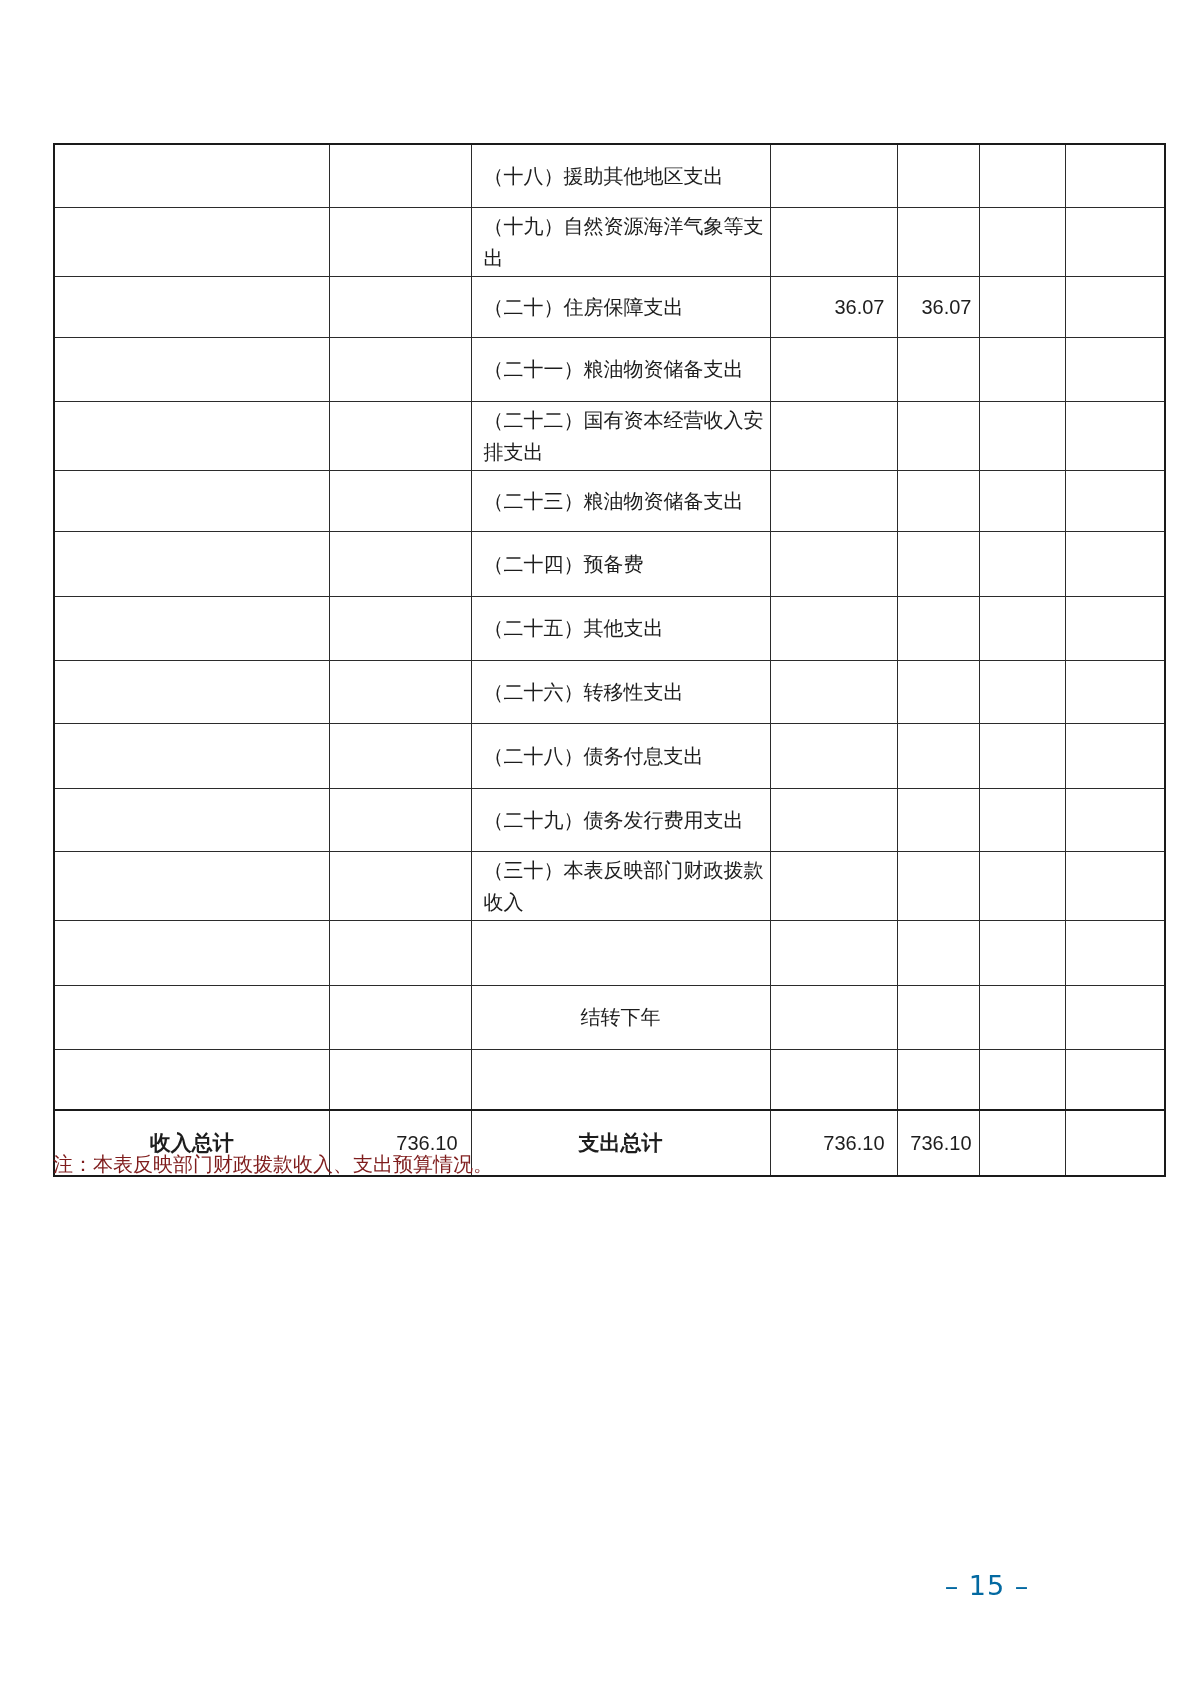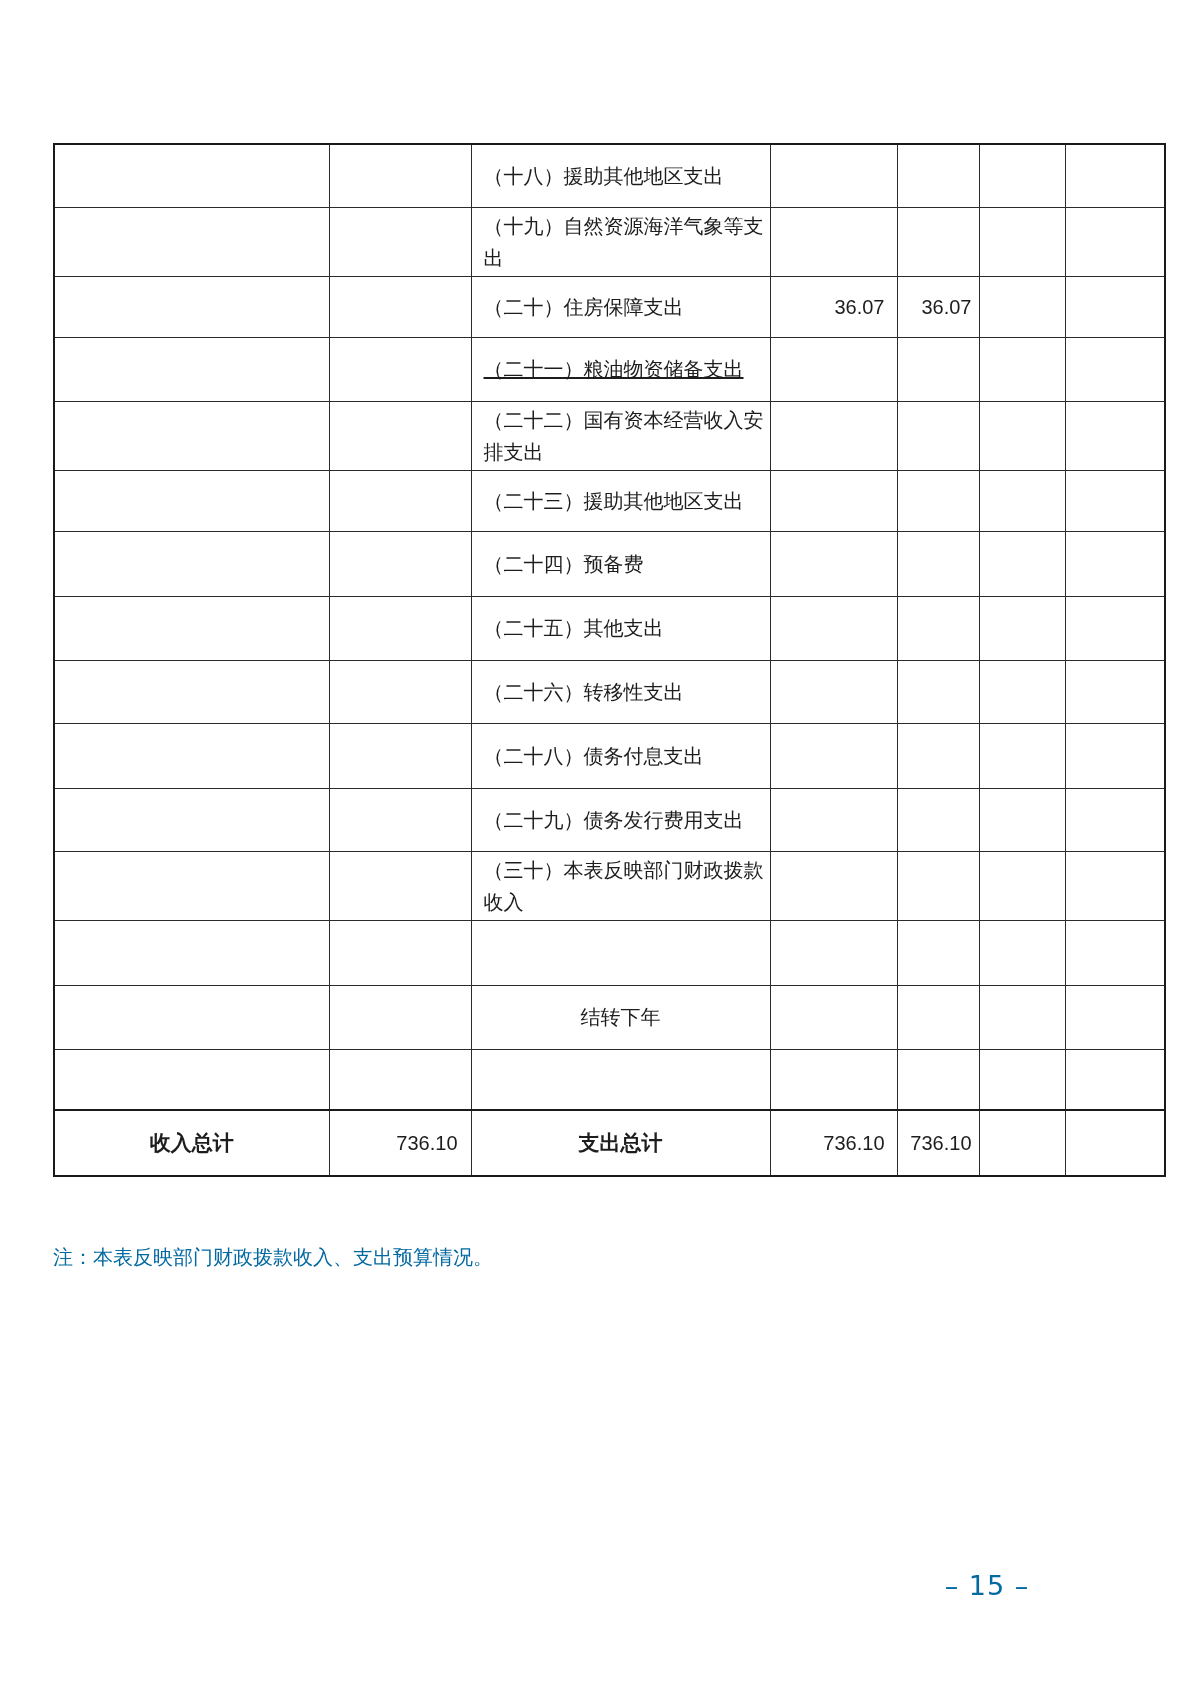--- a/index.html
+++ b/index.html
@@ -40,24 +40,24 @@
   tr.totals-row td.col-a,
   tr.totals-row td.col-c {
     font-weight: bold;
     text-align: center;
     font-size: 21px;
     padding: 16px;
   }
   .table-note {
     position: absolute;
     left: 53px;
-    top: 1244px;
+    top: 1151px;
     font-size: 20px;
     line-height: 26px;
-    color: #0369a1;
+    color: #7f1d1d;
     font-family: "Liberation Serif", serif;
     white-space: nowrap;
   }
   .page-number {
     position: absolute;
     left: 862px;
     top: 1570px;
     width: 250px;
     text-align: center;
     font-size: 27px;
@@ -102,42 +102,42 @@
         </tr>
         <tr style="height: 61px;">
           <td class="col-a"></td>
           <td class="col-b"></td>
           <td class="col-c">（二十）住房保障支出</td>
           <td class="col-d">36.07</td>
           <td class="col-e">36.07</td>
           <td class="col-f"></td>
           <td class="col-g"></td>
         </tr>
-        <tr style="height: 64px; text-decoration: underline;">
+        <tr style="height: 64px;">
           <td class="col-a"></td>
           <td class="col-b"></td>
           <td class="col-c">（二十一）粮油物资储备支出</td>
           <td class="col-d"></td>
           <td class="col-e"></td>
           <td class="col-f"></td>
           <td class="col-g"></td>
         </tr>
         <tr style="height: 65px;">
           <td class="col-a"></td>
           <td class="col-b"></td>
           <td class="col-c">（二十二）国有资本经营收入安排支出</td>
           <td class="col-d"></td>
           <td class="col-e"></td>
           <td class="col-f"></td>
           <td class="col-g"></td>
         </tr>
         <tr style="height: 61px;">
           <td class="col-a"></td>
           <td class="col-b"></td>
-          <td class="col-c">（二十三）援助其他地区支出</td>
+          <td class="col-c">（二十三）粮油物资储备支出</td>
           <td class="col-d"></td>
           <td class="col-e"></td>
           <td class="col-f"></td>
           <td class="col-g"></td>
         </tr>
         <tr style="height: 65px;">
           <td class="col-a"></td>
           <td class="col-b"></td>
           <td class="col-c">（二十四）预备费</td>
           <td class="col-d"></td>

